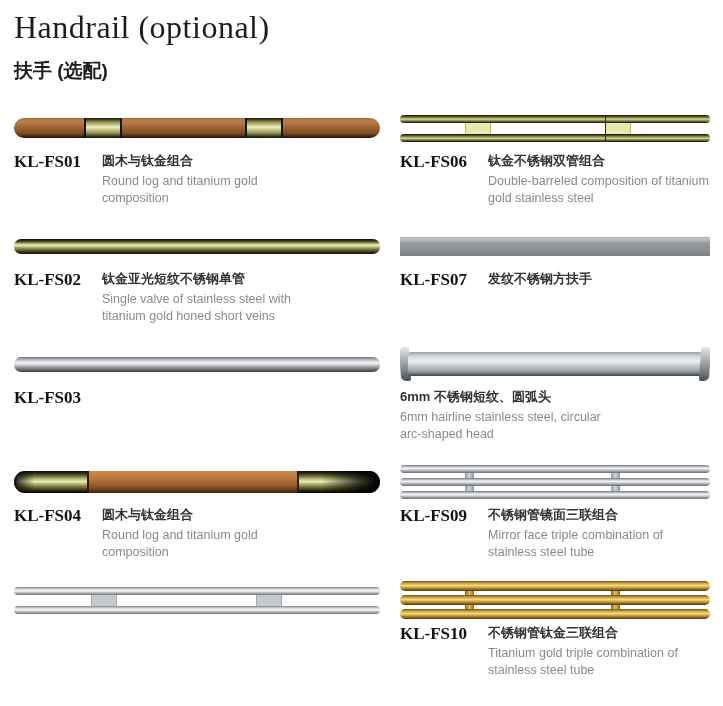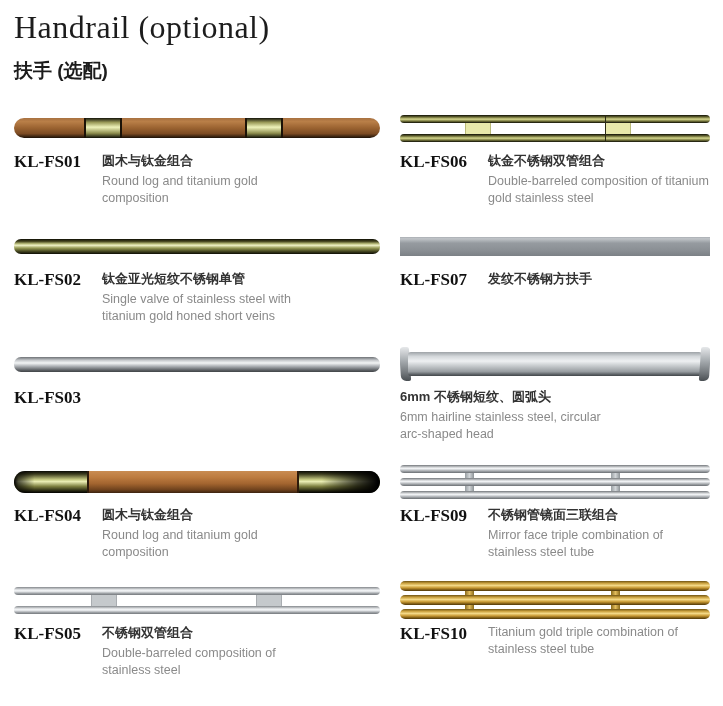--- a/index.html
+++ b/index.html
@@ -175,27 +175,20 @@
 
     <div class="item">
       <div class="graphic">
         <div class="bar g-dual">
           <span class="joint joint-silver j1"></span>
             <span class="joint joint-silver j2"></span>
           <span class="tube tube-silver t1"></span>
             <span class="tube tube-silver t2"></span>
         </div>
       </div>
-      <div class="info">
-        <div class="code">KL-FS05</div>
-        <div class="txt">
-          <div class="name">不锈钢双管组合</div>
-          <div class="desc">Double-barreled composition of stainless steel</div>
-        </div>
-      </div>
     </div>
 
     <div class="item">
       <div class="graphic">
         <div class="bar g-dual">
           <span class="joint joint-gold j1"></span>
             <span class="joint joint-gold j2"></span>
           <span class="tube tube-gold t1"></span>
             <span class="tube tube-gold t2"></span>
           <span class="vline"></span>
@@ -263,19 +256,20 @@
           <span class="clamp clamp-gold c1"></span>
             <span class="clamp clamp-gold c2"></span>
           <span class="tube tube-tigold t1"></span>
             <span class="tube tube-tigold t2"></span>
             <span class="tube tube-tigold t3"></span>
         </div>
       </div>
       <div class="info">
         <div class="code">KL-FS10</div>
         <div class="txt">
+          <div class="name">不锈钢管钛金三联组合</div>
           <div class="desc">Titanium gold triple combination of stainless steel tube</div>
         </div>
       </div>
     </div>
 
   </div>
 </div>
 
 </body></html>

